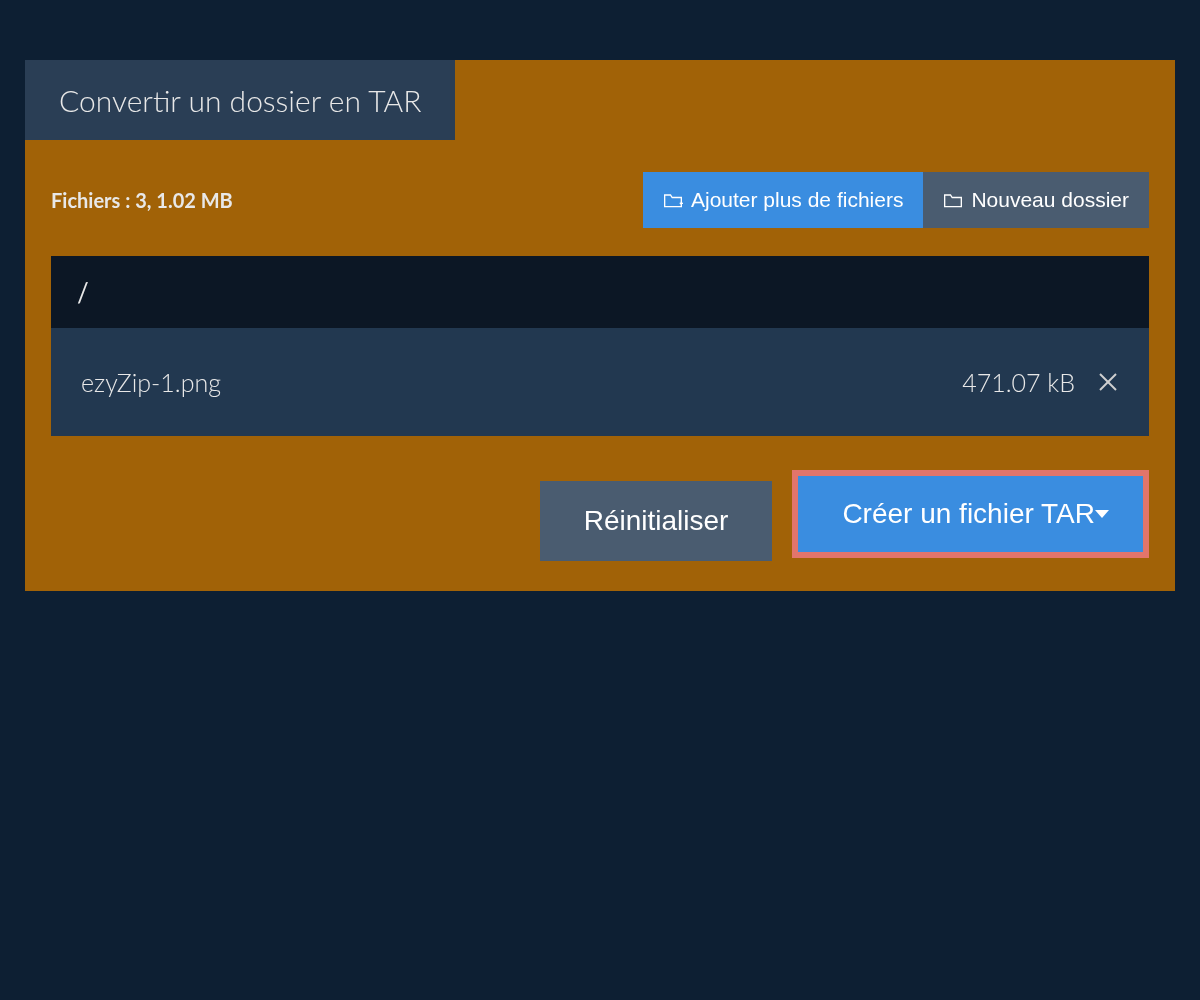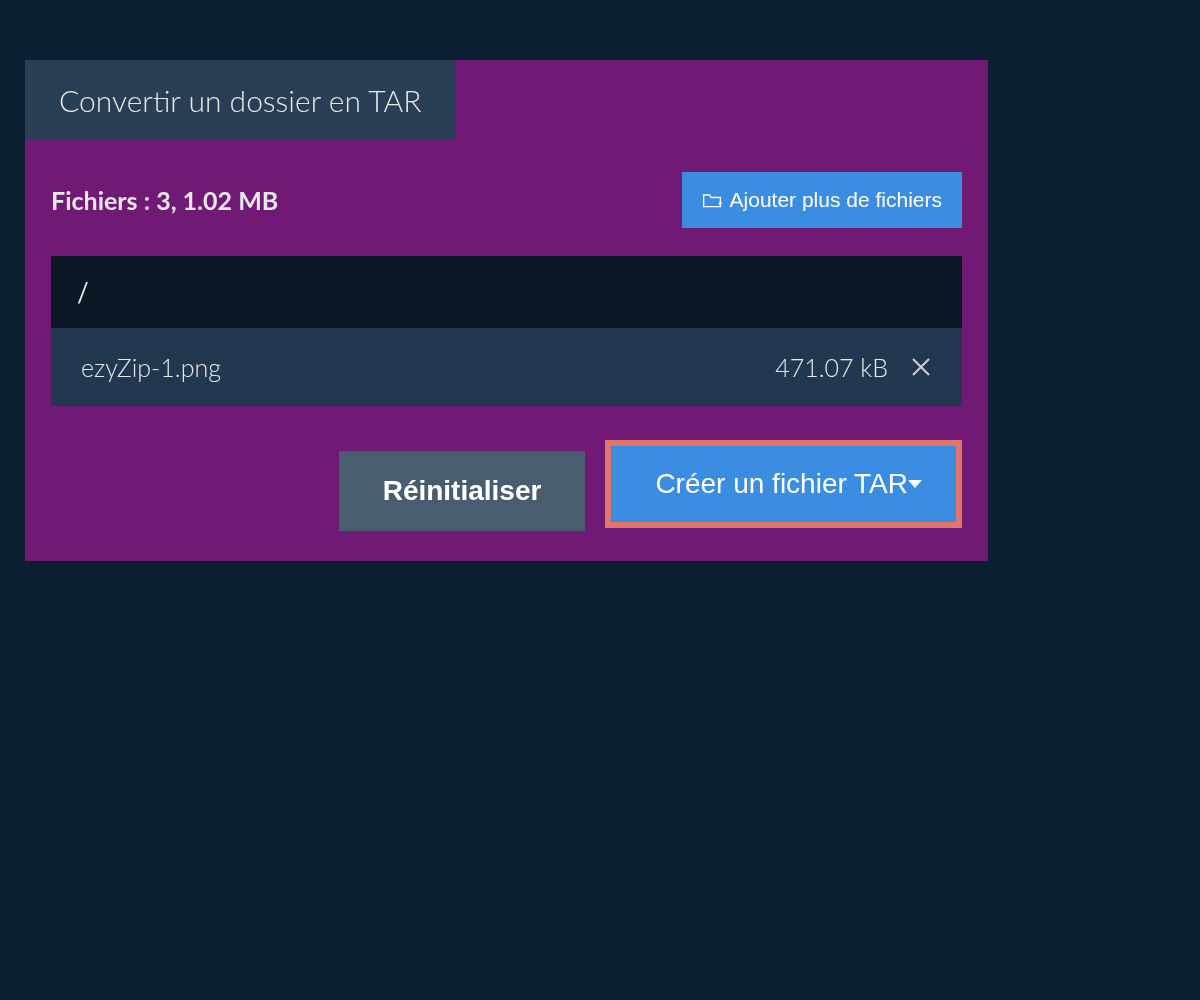--- a/index.html
+++ b/index.html
@@ -5,39 +5,39 @@
     * { margin: 0; padding: 0; box-sizing: border-box; }
     body {
       background: #0d1f33;
       font-family: -apple-system, BlinkMacSystemFont, "Segoe UI", "Lato", sans-serif;
       color: #e8e8e8;
       width: 1200px;
       height: 1000px;
       padding: 60px 25px;
     }
     .panel {
-      background: #701a75;
-      width: 963px;
+      background: #a16207;
+      width: 1150px;
     }
     .tab-header {
       display: inline-block;
       background: #2a3e55;
       padding: 22px 34px;
       font-size: 30px;
       font-weight: 300;
       color: #e8e8e8;
     }
     .toolbar {
       display: flex;
       align-items: center;
       justify-content: space-between;
       padding: 32px 26px 28px 26px;
     }
     .files-summary {
-      font-size: 25px;
+      font-size: 20px;
       font-weight: 700;
       color: #e8e8e8;
     }
     .toolbar-buttons {
       display: flex;
     }
     .btn {
       display: inline-flex;
       align-items: center;
       gap: 8px;
@@ -56,21 +56,21 @@
       padding: 20px 26px;
       font-size: 26px;
       color: #e8e8e8;
       margin: 0 26px;
     }
     .file-list { margin: 0 26px; }
     .file-row {
       display: flex;
       align-items: center;
       justify-content: space-between;
-      padding: 24px 30px;
+      padding: 39px 30px;
       font-size: 25px;
       gap: 29px;
     }
     .file-row:nth-child(odd) { background: #223850; }
     .file-row:nth-child(even) { background: #2b4058; }
     .file-name { color: #e8e8e8; font-weight: 300; }
     .file-right {
       display: flex;
       align-items: center;
       gap: 22px;
@@ -87,21 +87,21 @@
     .footer {
       display: flex;
       justify-content: flex-end;
       gap: 20px;
       padding: 30px 26px 30px 26px;
       align-items: center;
     }
     .btn-large {
       padding: 24px 44px;
       font-size: 28px;
-      font-weight: 700;
+      font-weight: 400;
       border: none;
       cursor: pointer;
       color: #fff;
       margin-top: 15px;
     }
     .btn-reset {
       background: #4a5c70;
     }
     .btn-create-wrap {
       border: 6px solid #e2756b;
@@ -138,20 +138,26 @@
     <div class="files-summary">Fichiers : 3, 1.02 MB</div>
     <div class="toolbar-buttons">
       <button class="btn btn-primary">
         <svg class="icon-svg" viewBox="0 0 24 20" fill="none" stroke="#fff" stroke-width="1.6">
           <path d="M2 4 h7 l2 3 h11 v11 h-20 z"></path>
           <line x1="20" y1="14" x2="24" y2="14"></line>
           <line x1="22" y1="12" x2="22" y2="16"></line>
         </svg>
         <span>Ajouter plus de fichiers</span>
       </button>
+      <button class="btn btn-secondary">
+        <svg class="icon-svg" viewBox="0 0 24 20" fill="none" stroke="#fff" stroke-width="1.6">
+          <path d="M2 4 h7 l2 3 h11 v11 h-20 z"></path>
+        </svg>
+        <span>Nouveau dossier</span>
+      </button>
     </div>
   </div>
 
   <div class="path-bar">
     <span>/</span>
   </div>
 
   <div class="file-list">
     <div class="file-row">
       <span class="file-name">ezyZip-1.png</span>

